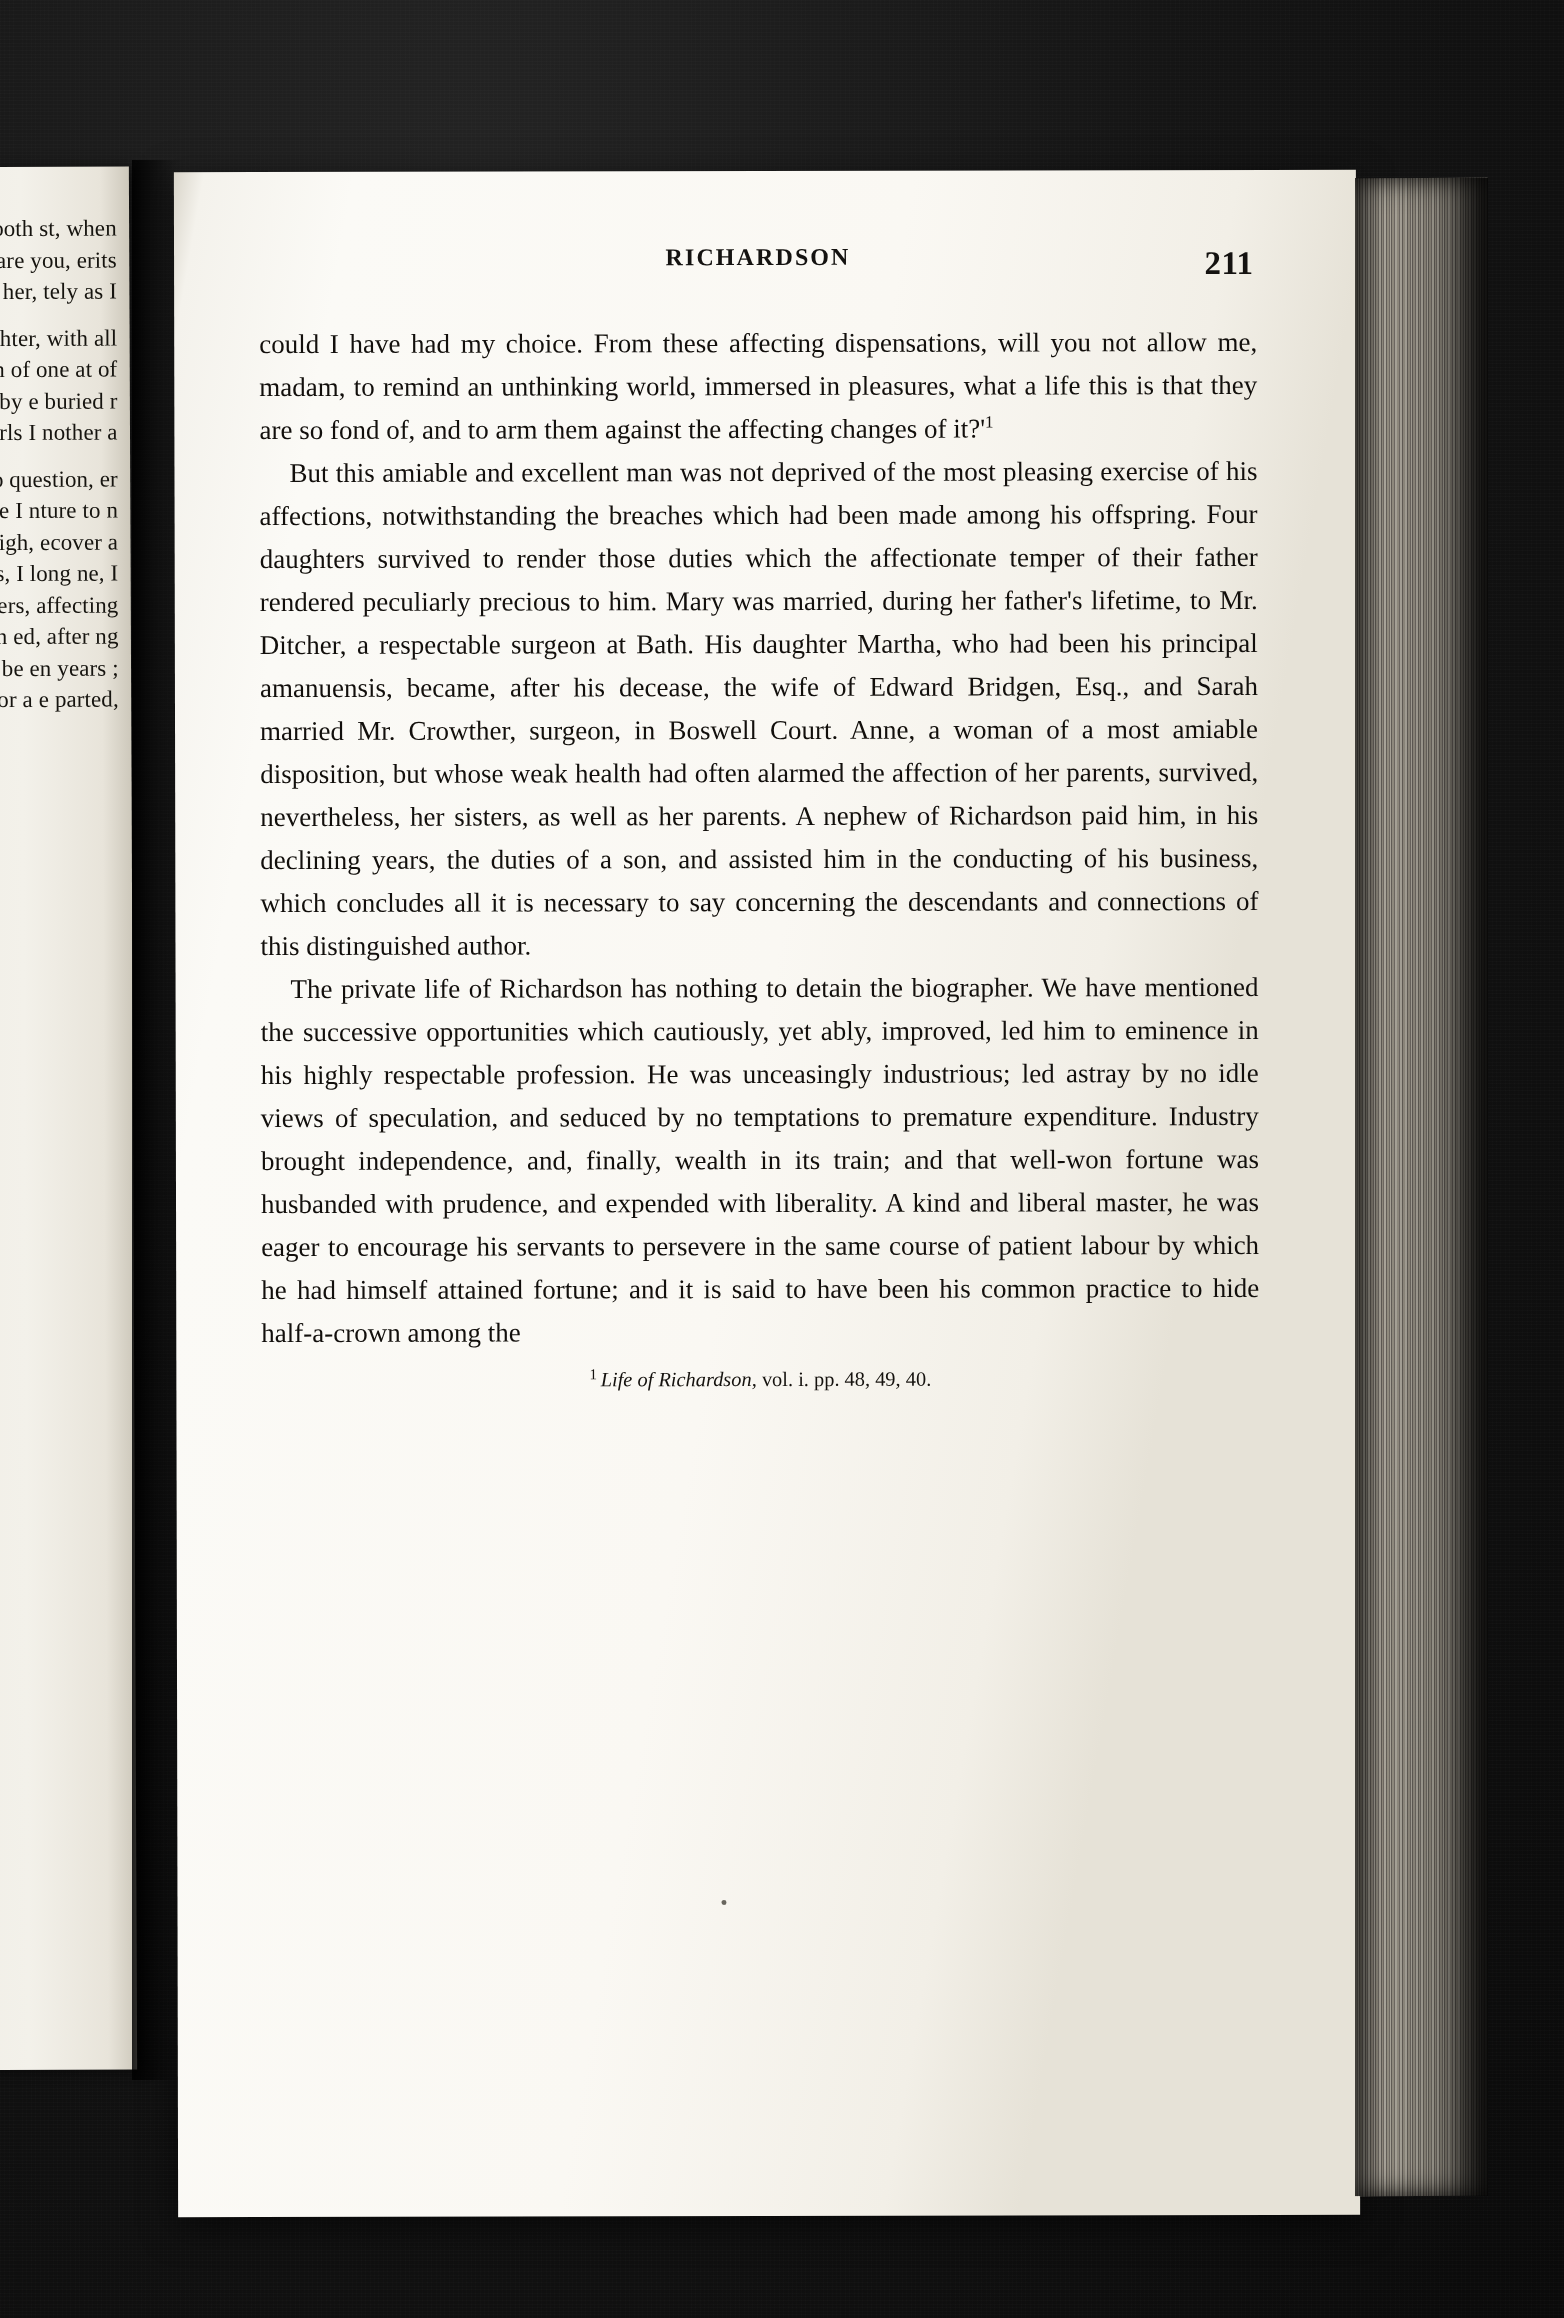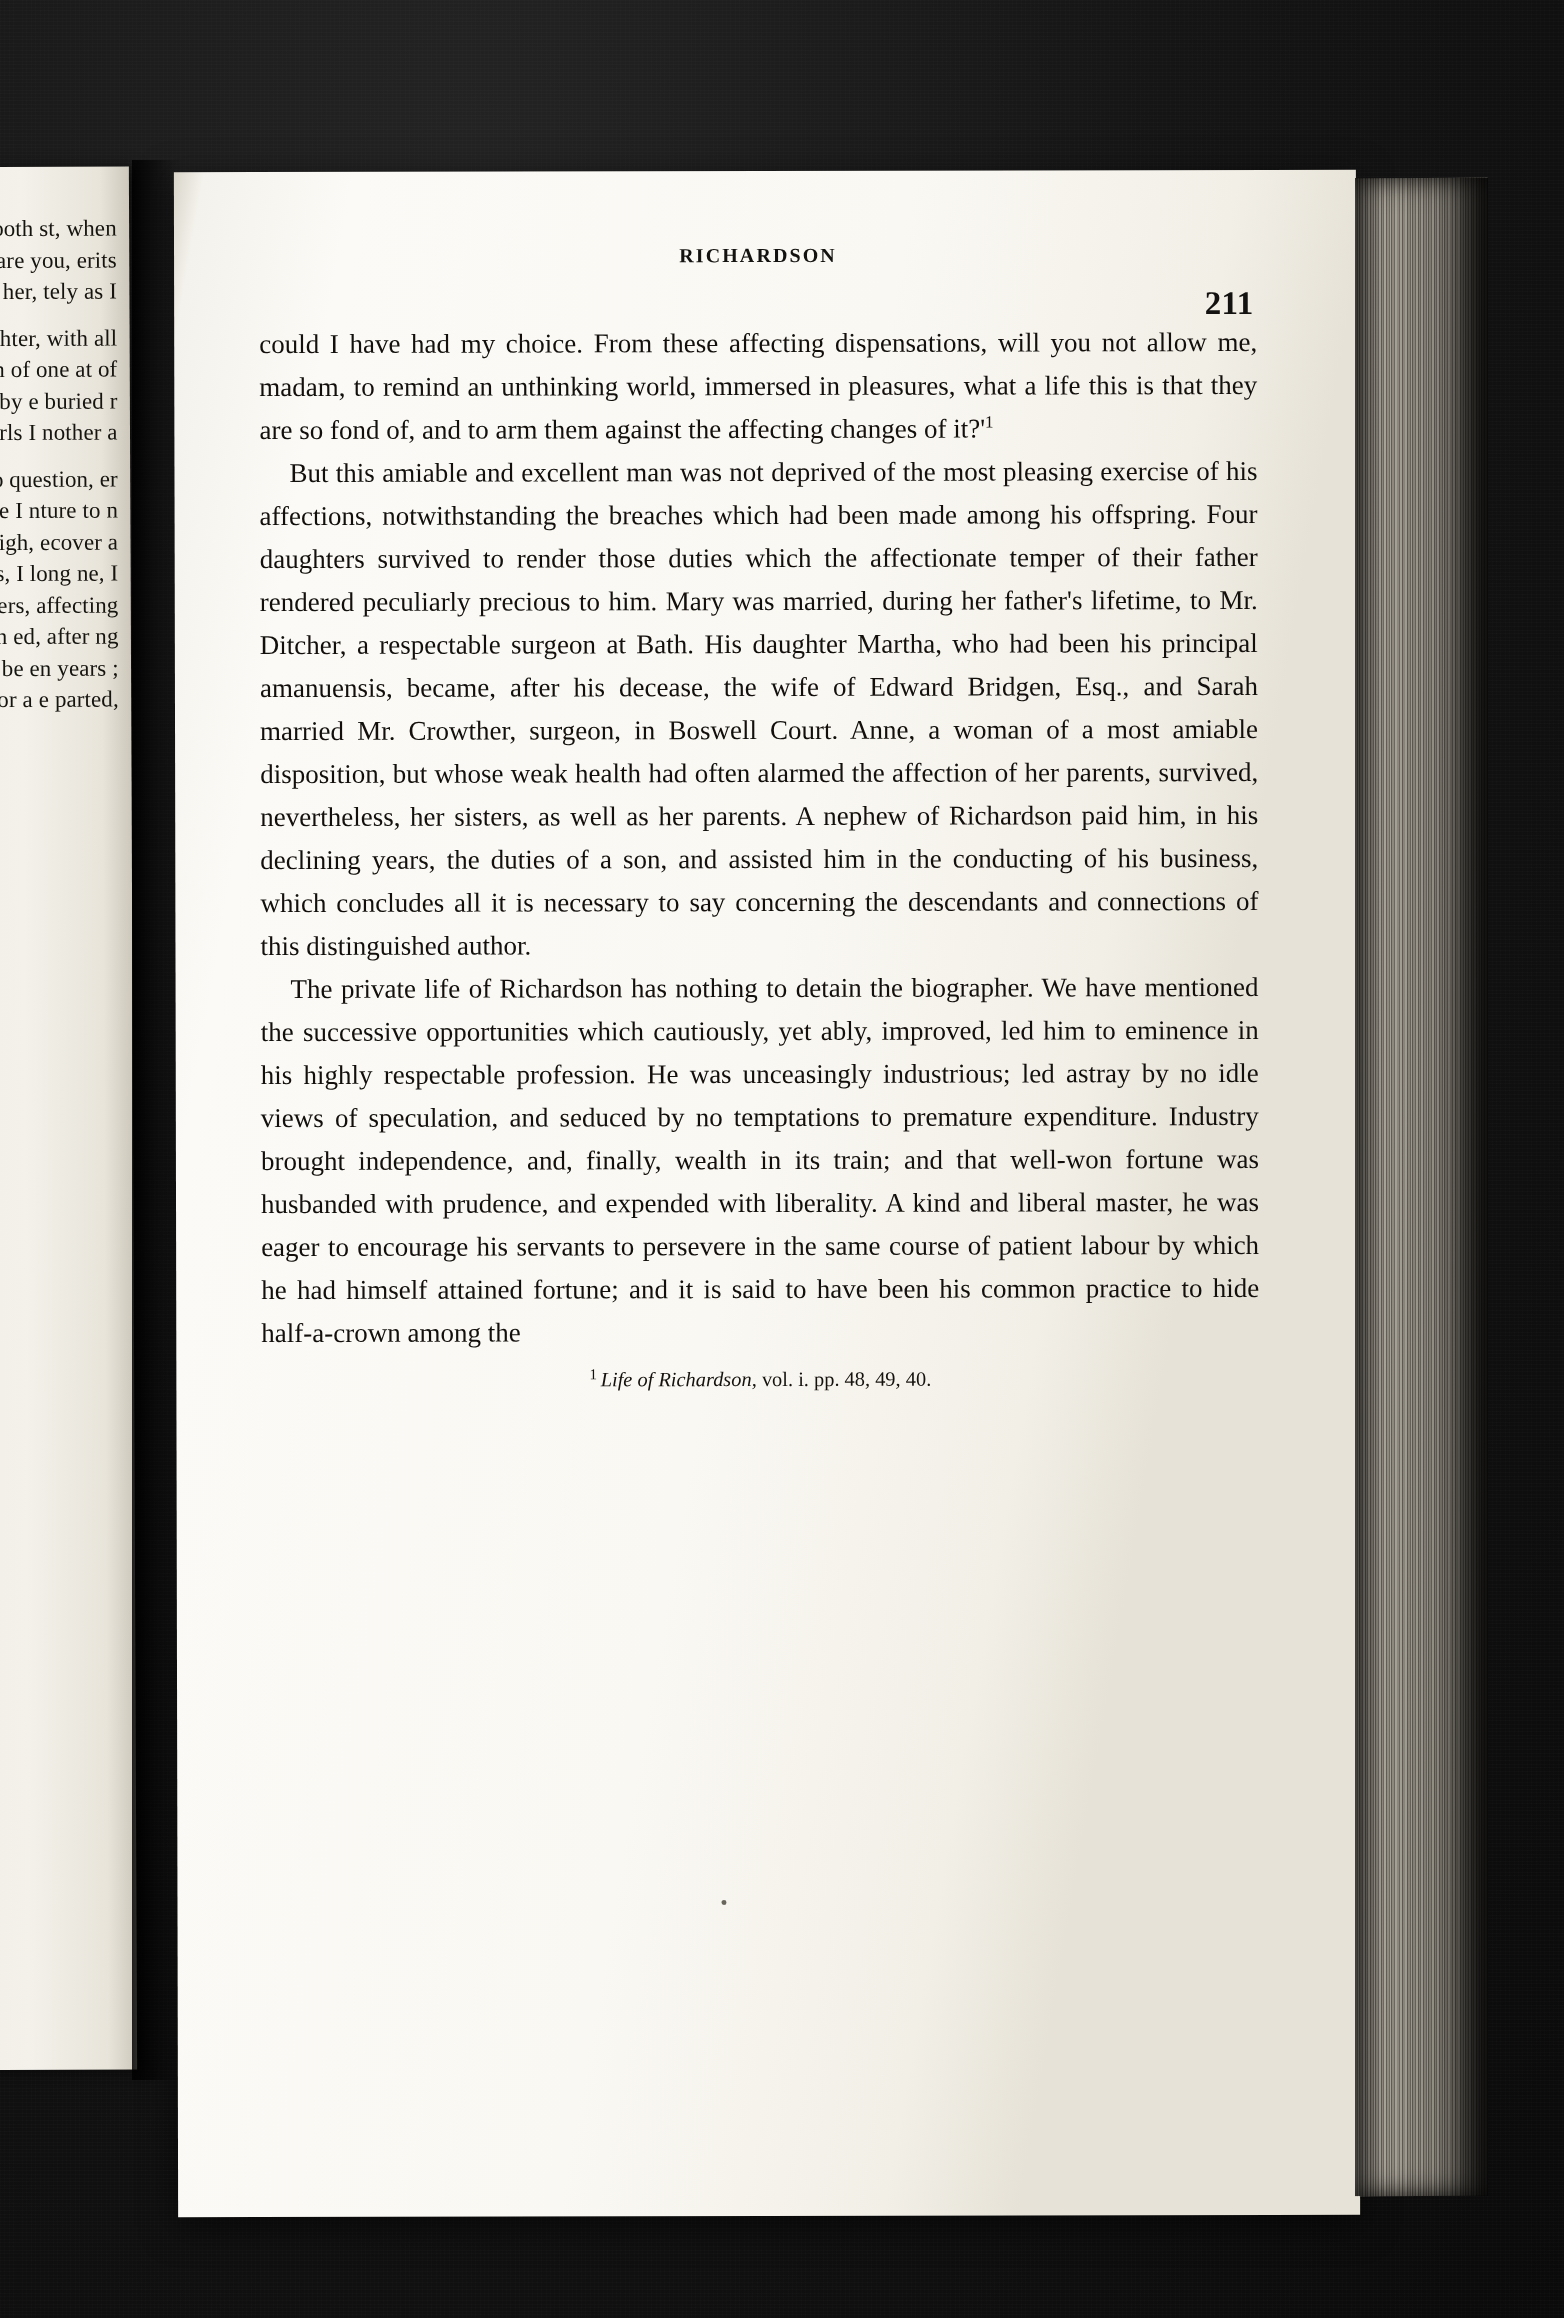--- a/index.html
+++ b/index.html
@@ -90,34 +90,33 @@
     display: flex;
     align-items: baseline;
     justify-content: center;
     position: relative;
     height: 53px;
     margin-bottom: 25px;
   }
   .running-head {
     font-family: "Liberation Serif", serif;
     font-weight: bold;
-    font-size: 20px;
+    font-size: 24px;
     letter-spacing: 2.1px;
     color: #141210;
   }
   .folio {
     position: absolute;
     right: 3.6px;
     top: 1.8px;
     font-family: "Liberation Serif", serif;
     font-weight: bold;
     font-size: 33px;
     color: #141210;
     letter-spacing: 0.4px;
-    margin-top: 40px;
   }
 
   .body-text {
     font-family: "Liberation Serif", serif;
     font-size: 27px;
     line-height: 43px;
     color: #120f0c;
     text-align: justify;
     text-justify: inter-word;
     hyphens: none;

